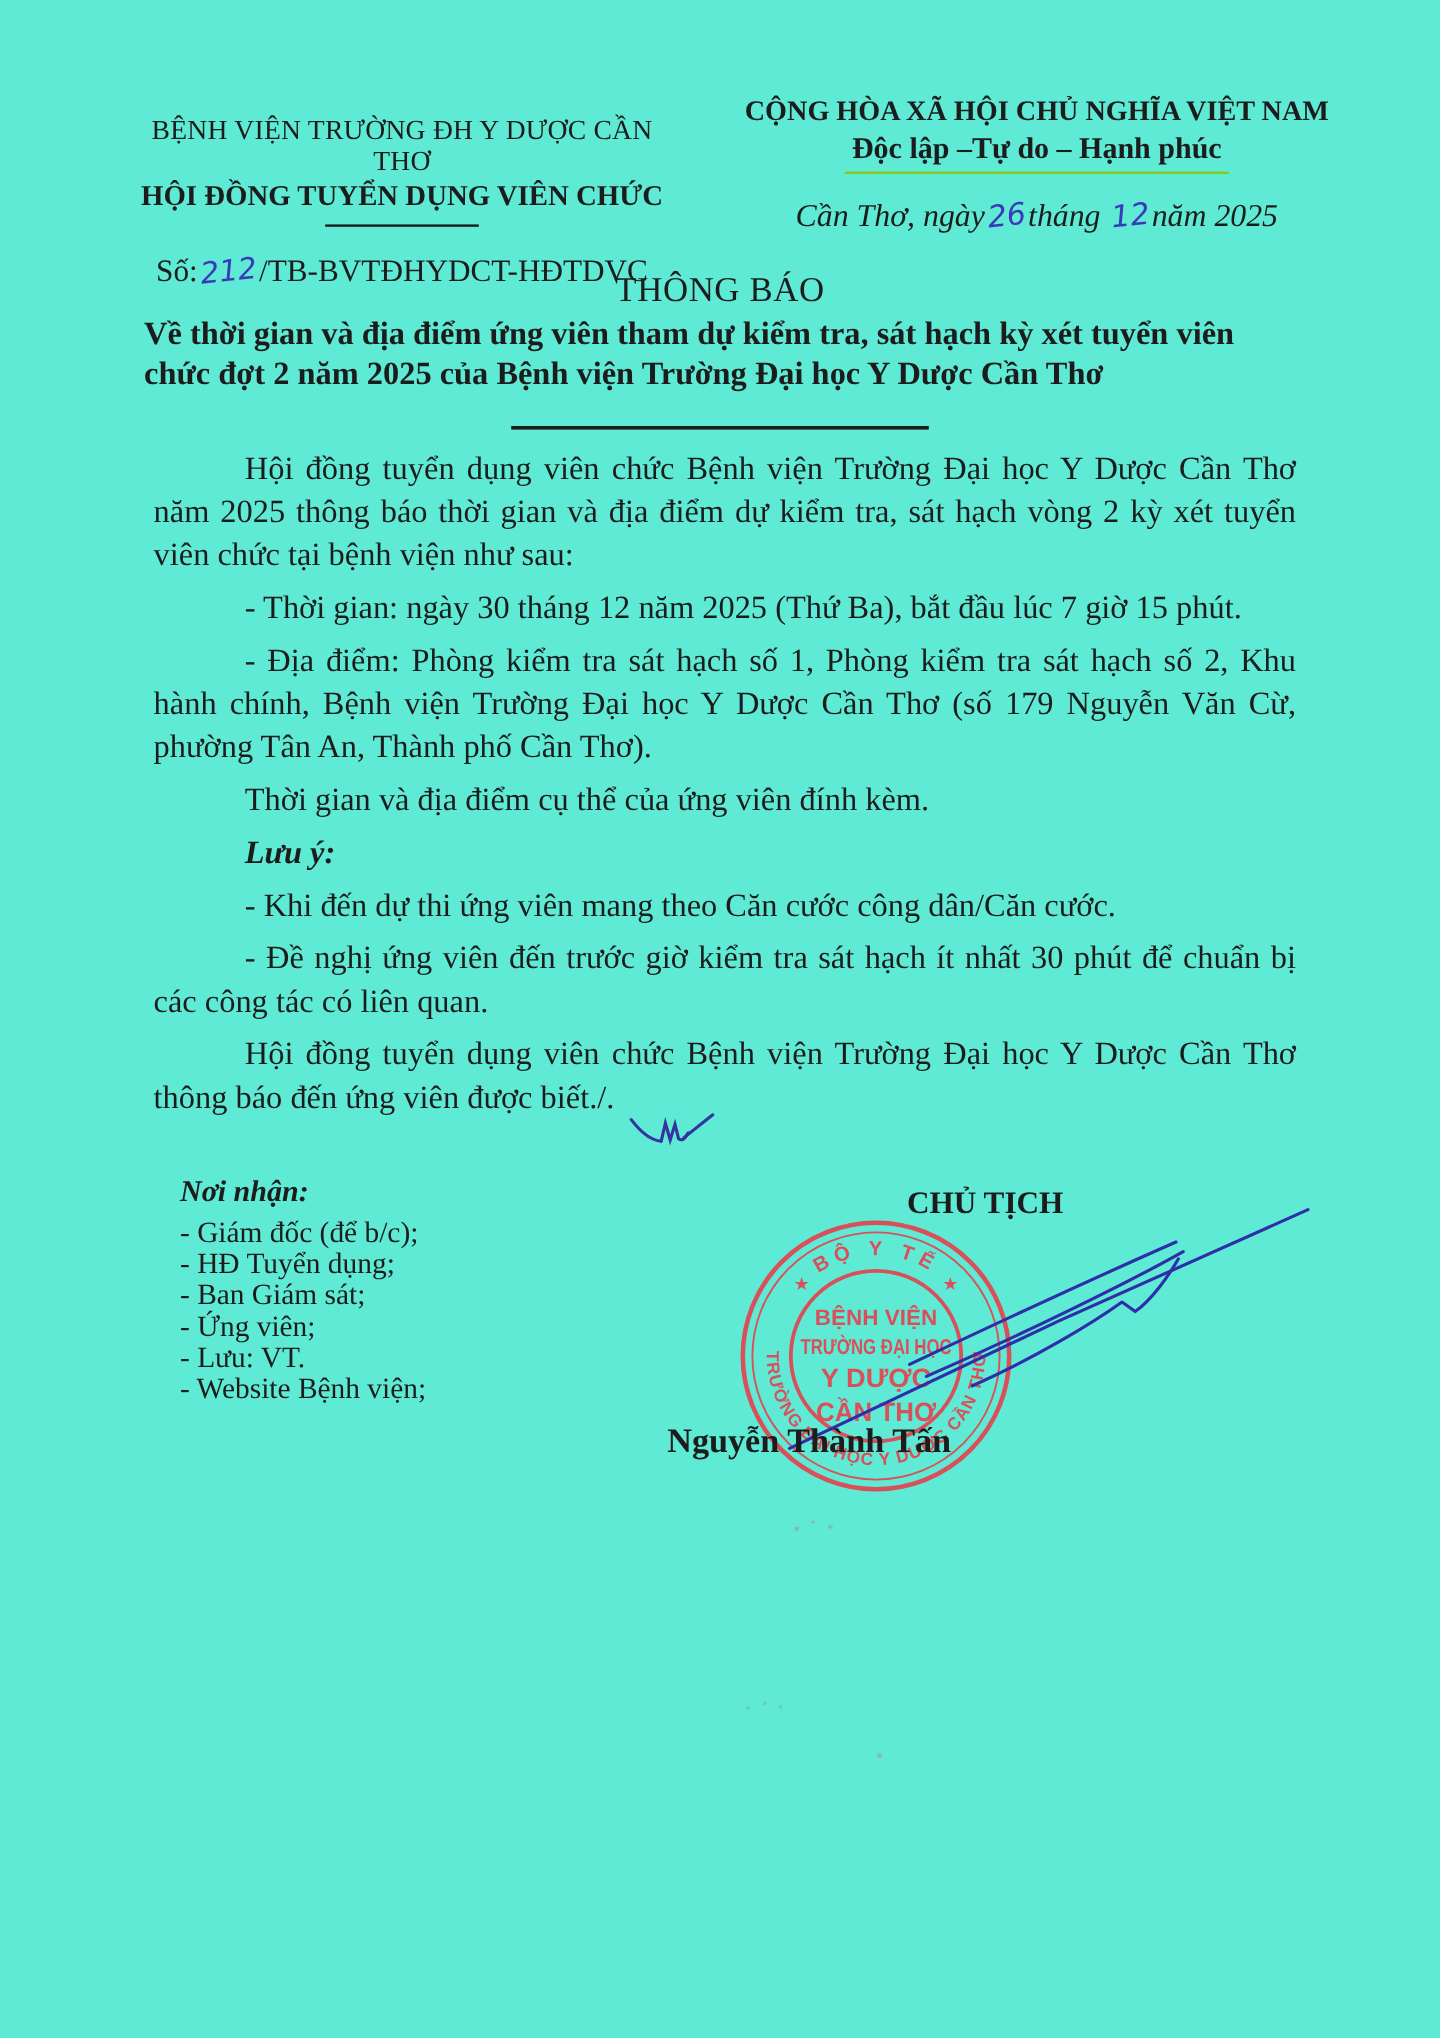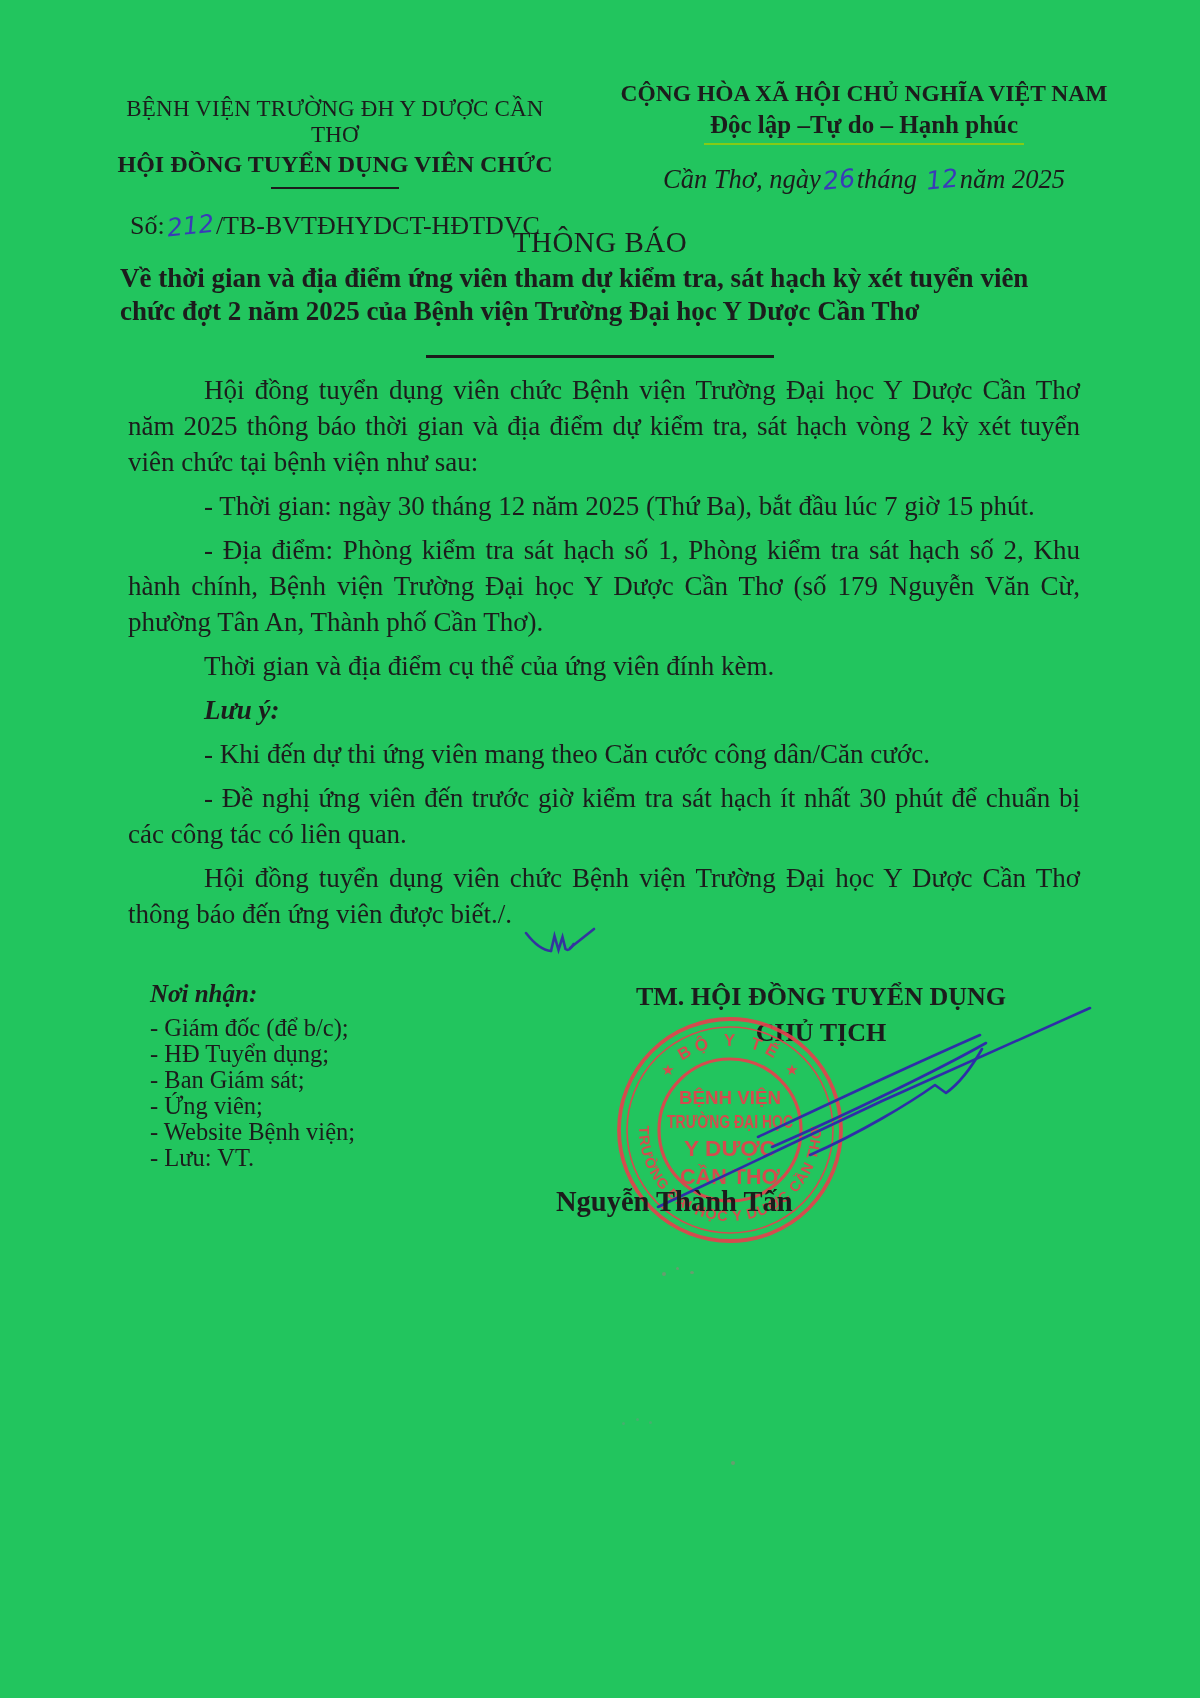--- a/index.html
+++ b/index.html
@@ -1,18 +1,18 @@
 <!DOCTYPE html>
 <html><head>
 <meta charset="utf-8">
 <style>
   html,body{margin:0;padding:0;background:#e9e9e9;}
   .page{
     position:relative;width:1200px;height:1698px;margin:0 auto;
-    background:#22c55e;color:#1c1c1c;
+    background:#5eead4;color:#1c1c1c;
     font-family:"Liberation Serif",serif;overflow:hidden;
   }
   
   .hdr-left{position:absolute;left:100px;top:96px;width:470px;text-align:center;}
   .hl1{font-size:23px;letter-spacing:.2px;}
   .hl2{font-size:24px;font-weight:bold;margin-top:3px;}
   .hl-rule{width:128px;height:2px;background:#1c1c1c;margin:9px auto 0;}
   .so-line{margin-top:22px;font-size:26px;}
   .hdr-right{position:absolute;left:614px;top:80px;width:500px;text-align:center;}
   .hr1{font-size:23.5px;font-weight:bold;}
@@ -89,26 +89,25 @@
       <path d="M 48,24 L 72,5"></path>
     </g>
   </svg>
 
   <div class="recipients">
     <div class="rcp-h">Nơi nhận:</div>
     <div class="rcp-i">- Giám đốc (để b/c);</div>
     <div class="rcp-i">- HĐ Tuyển dụng;</div>
     <div class="rcp-i">- Ban Giám sát;</div>
     <div class="rcp-i">- Ứng viên;</div>
+    <div class="rcp-i">- Lưu: VT.</div>
     <div class="rcp-i">- Website Bệnh viện;</div>
-    <div class="rcp-i">- Lưu: VT.</div>
   </div>
 
   <div class="sig">
-    <div class="sig1">TM. HỘI ĐỒNG TUYỂN DỤNG</div>
     <div class="sig2">CHỦ TỊCH</div>
   </div>
 
   <svg class="stamp" viewBox="0 0 236 236">
     <defs>
       <path id="arcT" d="M 34,118 A 84,84 0 1 1 202,118"></path>
       <path id="arcB" d="M 27,118 A 91,91 0 1 0 209,118"></path>
     </defs>
     <g>
       <circle cx="118" cy="118" r="111" fill="none" stroke="#e8404d" stroke-width="3.8"></circle>

